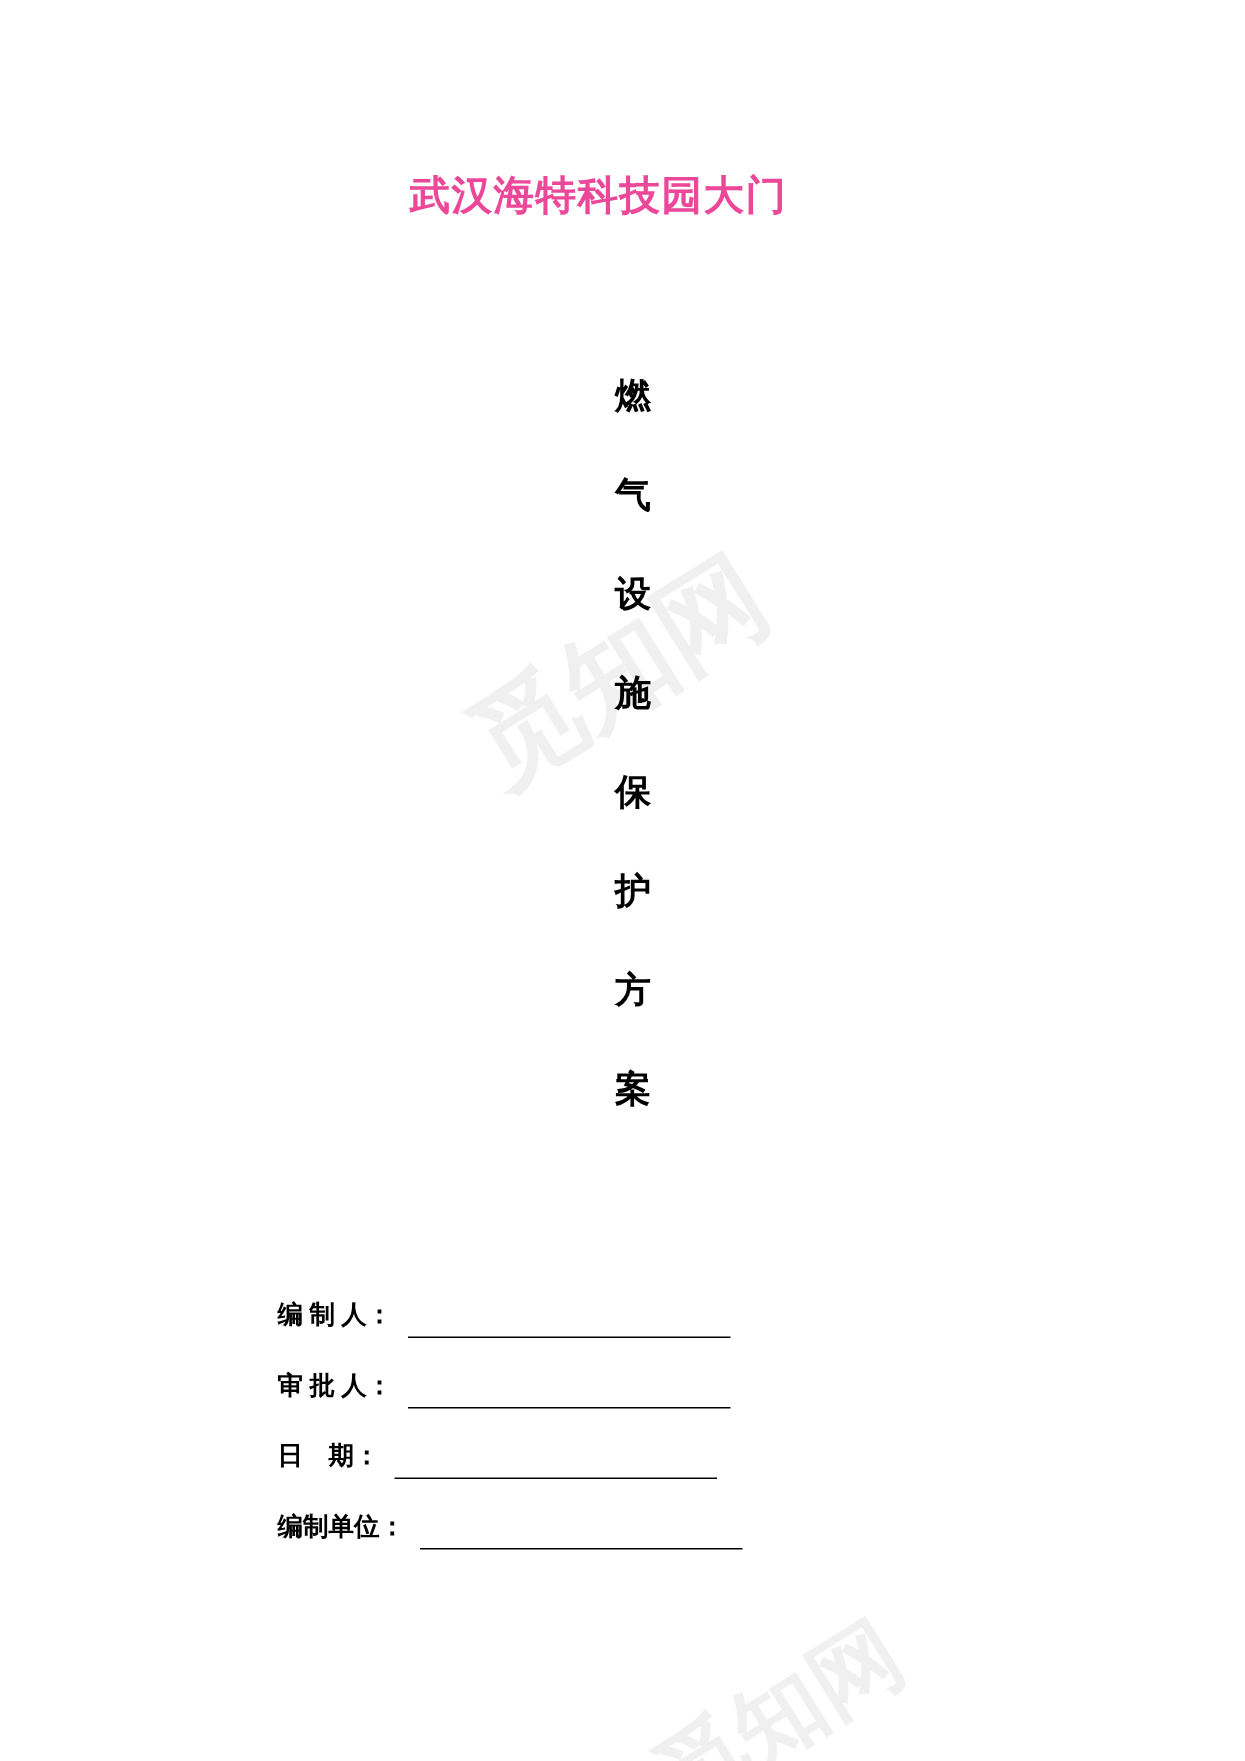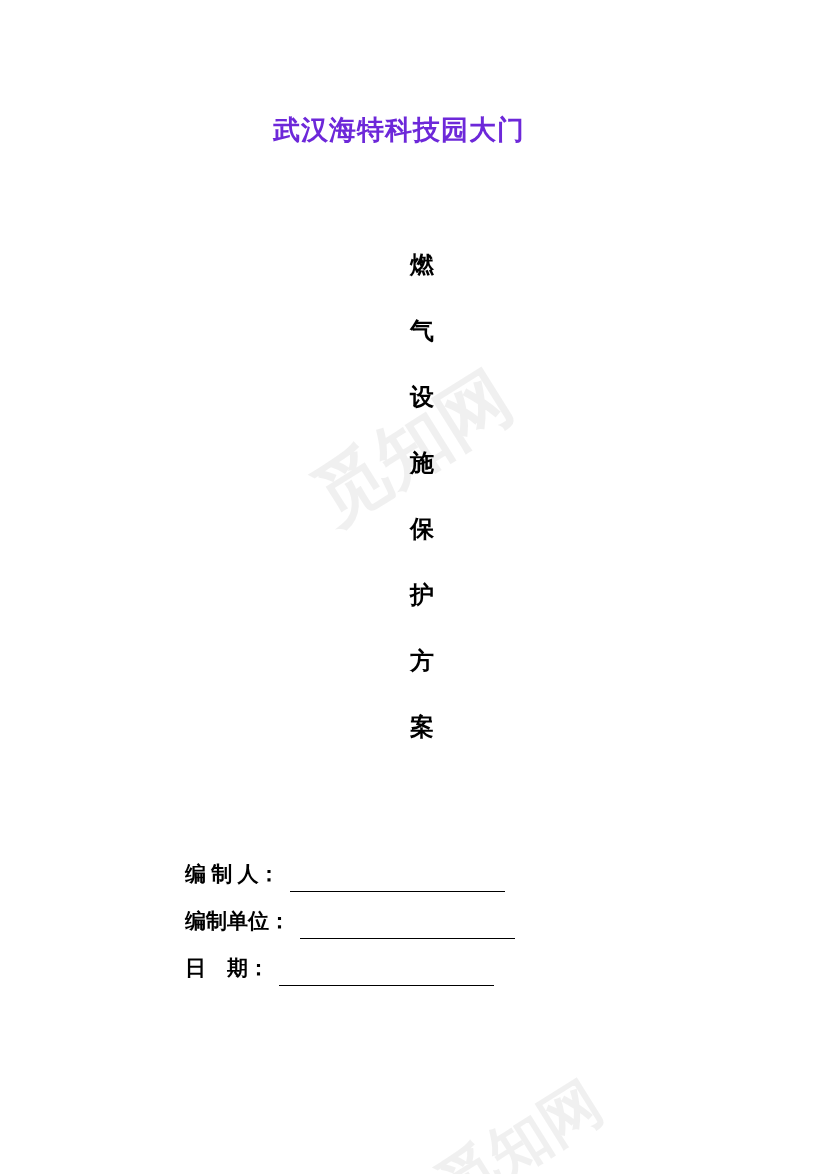--- a/index.html
+++ b/index.html
@@ -17,21 +17,21 @@
   }
   .doc-title {
     position: absolute;
     top: 112px;
     left: 0;
     width: 798px;
     text-align: center;
     font-size: 27px;
     font-weight: bold;
     letter-spacing: 1px;
-    color: #6d28d9;
+    color: #ec4899;
     font-family: "Liberation Serif", "DejaVu Serif", serif;
   }
   .vertical-title {
     position: absolute;
     top: 232px;
     left: 392px;
     width: 60px;
     display: flex;
     flex-direction: column;
     align-items: center;
@@ -49,21 +49,21 @@
     top: 845px;
     left: 185px;
     width: 400px;
   }
   .sig-row {
     display: flex;
     align-items: flex-end;
     height: 47px;
   }
   .sig-label {
-    font-size: 21px;
+    font-size: 17px;
     font-weight: bold;
     color: #000000;
     white-space: pre;
     font-family: "Liberation Serif", "DejaVu Serif", serif;
     padding-bottom: 4px;
     text-align: right;
   }
   .sig-line {
     flex: 0 0 215px;
     border-bottom: 1.3px solid #000000;
@@ -104,22 +104,26 @@
     <div class="vchar">方</div>
     <div class="vchar">案</div>
   </div>
 
   <div class="signature-block">
     <div class="sig-row">
       <span class="sig-label">编 制 人：</span>
       <span class="sig-line"></span>
     </div>
     <div class="sig-row">
-      <span class="sig-label">编制单位：</span>
+      <span class="sig-label">审 批 人：</span>
       <span class="sig-line"></span>
     </div>
     <div class="sig-row">
       <span class="sig-label">日    期：</span>
+      <span class="sig-line"></span>
+    </div>
+    <div class="sig-row">
+      <span class="sig-label">编制单位：</span>
       <span class="sig-line"></span>
     </div>
   </div>
 
 </div>
 
 </body></html>

